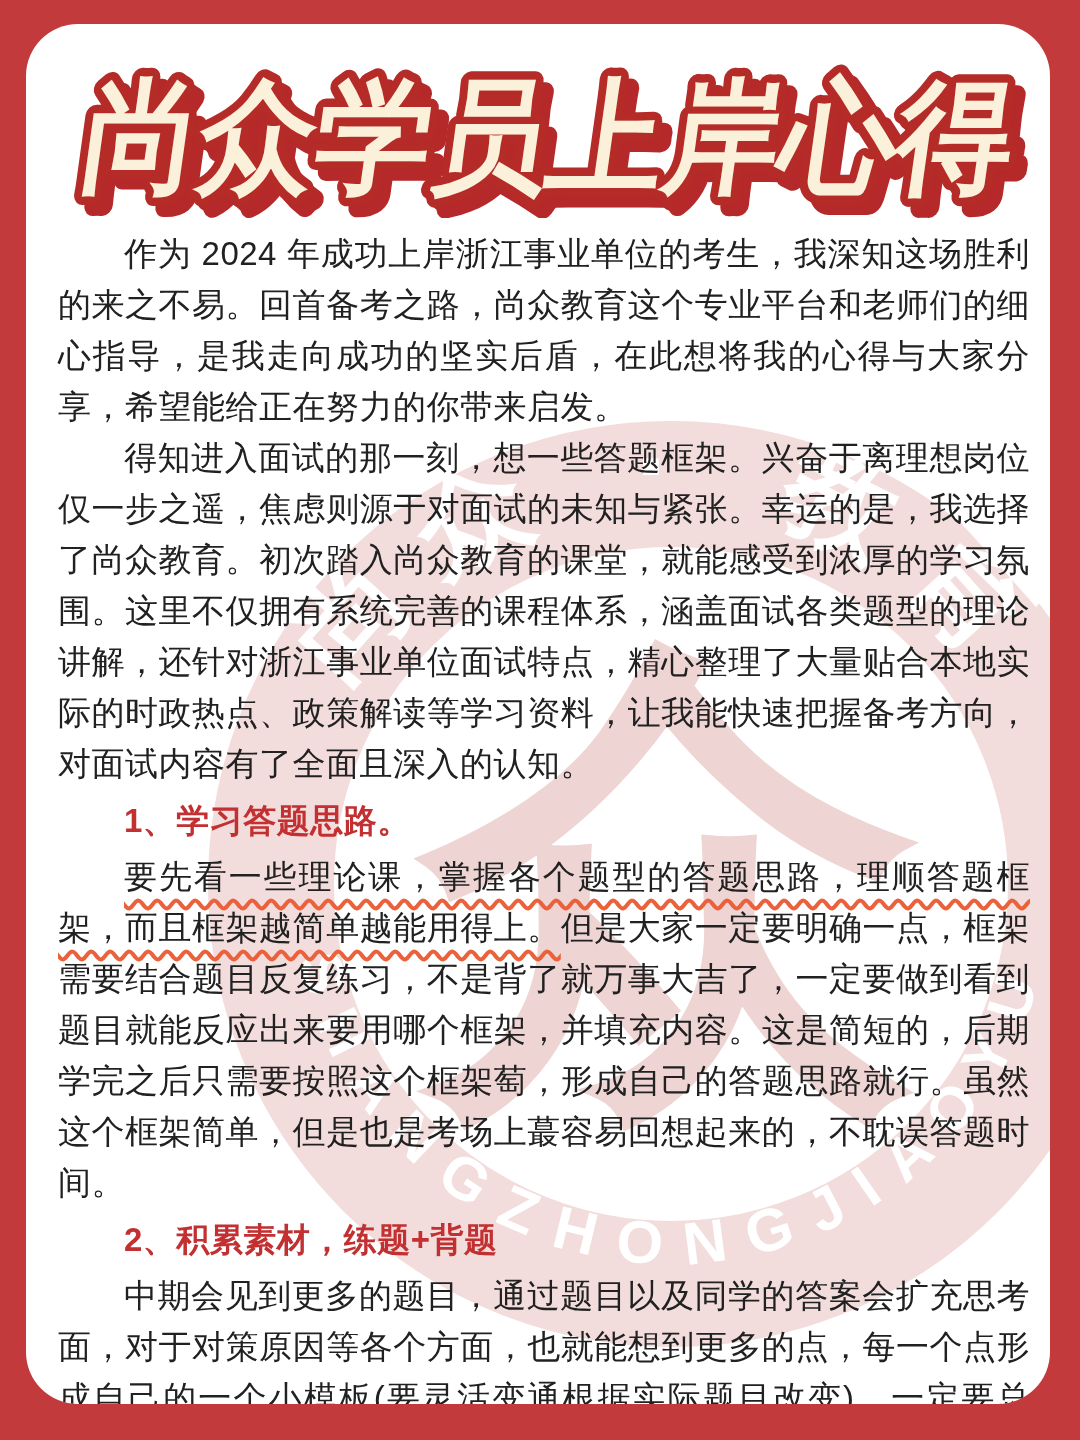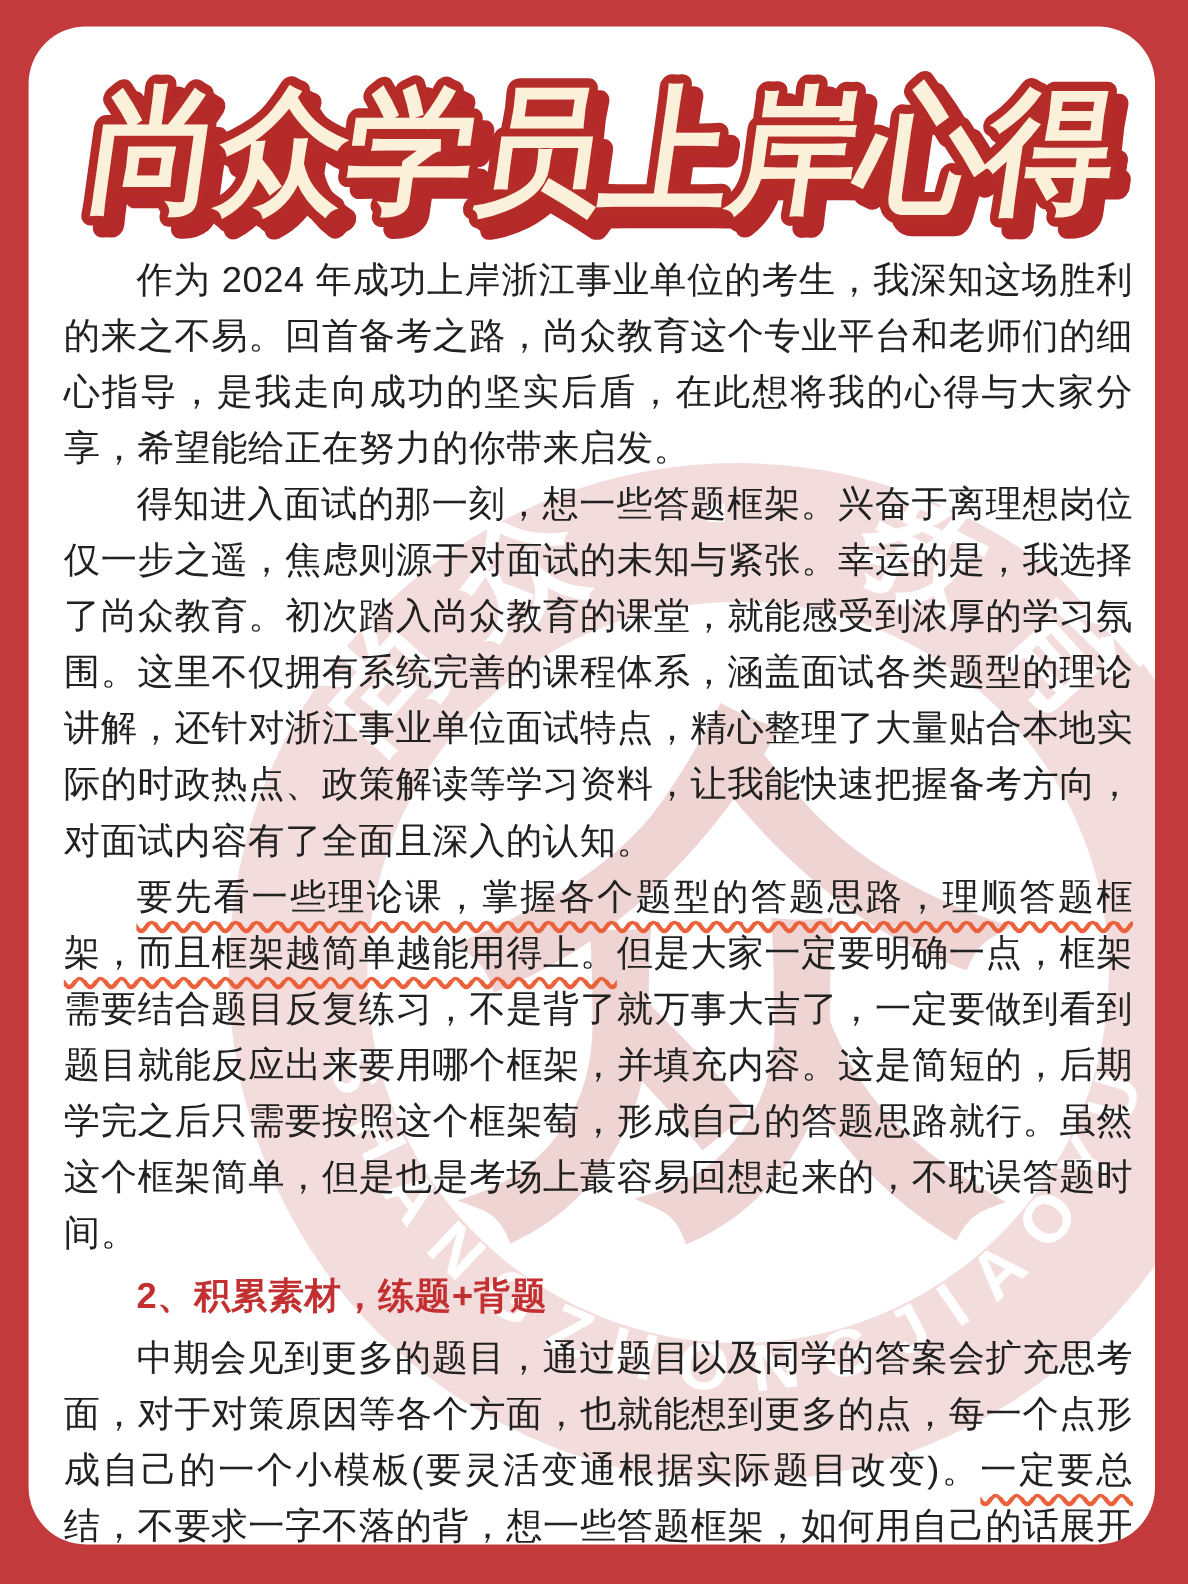--- a/index.html
+++ b/index.html
@@ -69,20 +69,21 @@
           <text x="491" y="124" text-anchor="middle" font-size="124" font-weight="bold" textLength="930" lengthAdjust="spacingAndGlyphs" fill="#b5292a" stroke="#b5292a" stroke-width="17" stroke-linejoin="round" stroke-linecap="round" paint-order="stroke" transform="translate(6,7)">尚众学员上岸心得</text>
           <text x="485" y="120" text-anchor="middle" font-size="124" font-weight="bold" textLength="930" lengthAdjust="spacingAndGlyphs" fill="#fbf0da" stroke="#b52b28" stroke-width="17" stroke-linejoin="round" stroke-linecap="round" paint-order="stroke">尚众学员上岸心得</text>
         </g>
       </svg>
     </div>
 
     <p class="para gap-after">作为 2024 年成功上岸浙江事业单位的考生，我深知这场胜利的来之不易。回首备考之路，尚众教育这个专业平台和老师们的细心指导，是我走向成功的坚实后盾，在此想将我的心得与大家分享，希望能给正在努力的你带来启发。</p>
 
     <p class="para small-gap">得知进入面试的那一刻，想一些答题框架。兴奋于离理想岗位仅一步之遥，焦虑则源于对面试的未知与紧张。幸运的是，我选择了尚众教育。初次踏入尚众教育的课堂，就能感受到浓厚的学习氛围。这里不仅拥有系统完善的课程体系，涵盖面试各类题型的理论讲解，还针对浙江事业单位面试特点，精心整理了大量贴合本地实际的时政热点、政策解读等学习资料，让我能快速把握备考方向，对面试内容有了全面且深入的认知。</p>
 
+    <div class="heading">1、学习答题思路。</div>
 
     <p class="para small-gap"><u class="wavy">要先看一些理论课，掌握各个题型的答题思路，理顺答题框架，而且框架越简单越能用得上。</u><span>但是大家一定要明确一点，框架需要结合题目反复练习，不是背了就万事大吉了，一定要做到看到题目就能反应出来要用哪个框架，并填充内容。这是简短的，后期学完之后只需要按照这个框架萄，形成自己的答题思路就行。虽然这个框架简单，但是也是考场上蕞容易回想起来的，不耽误答题时间。</span></p>
 
     <div class="heading">2、积累素材，练题+背题</div>
 
     <p class="para"><span>中期会见到更多的题目，通过题目以及同学的答案会扩充思考面，对于对策原因等各个方面，也就能想到更多的点，每一个点形成自己的一个小模板(要灵活变通根据实际题目改变)。</span><u class="wavy">一定要总结，不要求一字不落的背，想一些答题框架，如何用自己的话展开给背下来。</u></p>
 
   </div>
 </div>
 

